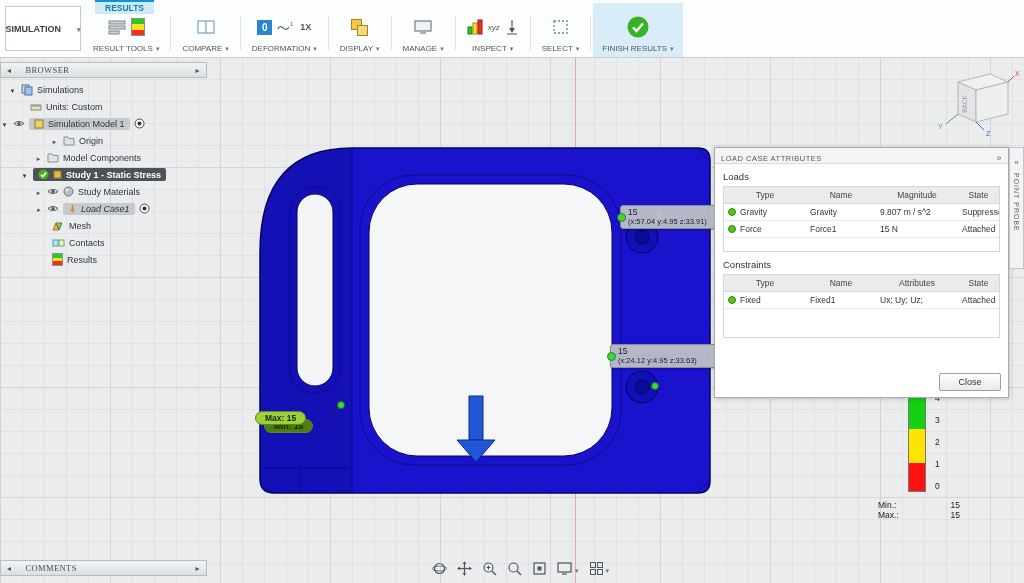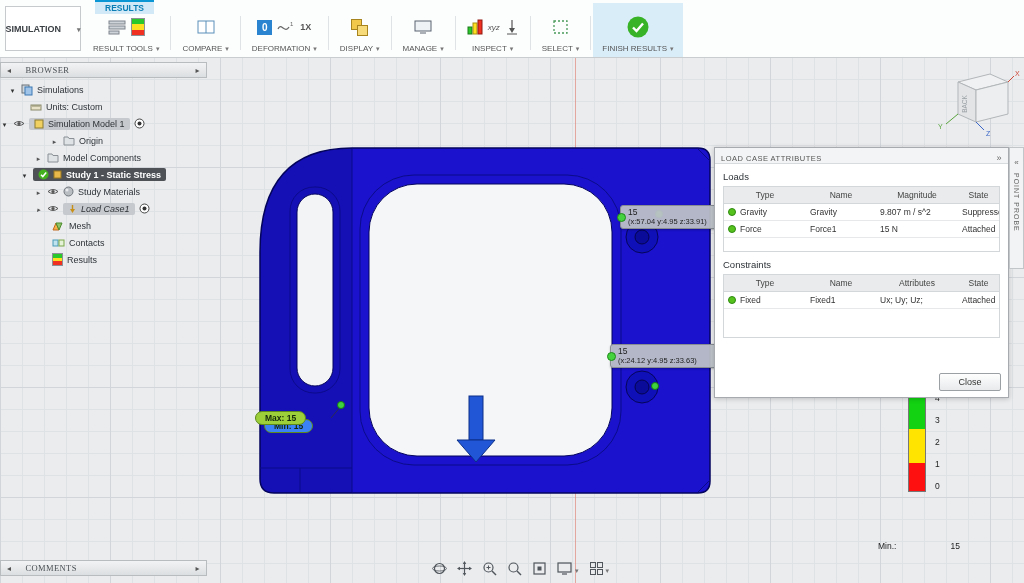--- a/index.html
+++ b/index.html
@@ -81,30 +81,30 @@
   
   .pp-tab{position:absolute;left:1009px;top:147px;width:15px;height:122px;background:#f2f3f4;border:1px solid #c3c6c9;
     box-sizing:border-box;display:flex;flex-direction:column;align-items:center;padding-top:3px;gap:4px;z-index:4;}
   .pp-label{writing-mode:vertical-rl;font-size:7px;letter-spacing:1px;color:#666;}
 
   
   .legend{position:absolute;left:908px;top:396px;display:flex;gap:9px;z-index:3;}
   .lbar{width:16px;height:94px;border:1px solid #777;background:linear-gradient(#12d212 0 34%,#ffe400 34% 70%,#ff1010 70%);}
   .lticks{display:flex;flex-direction:column;justify-content:space-between;height:98px;margin-top:-3px;font-size:8.5px;color:#222;}
   .minmax{position:absolute;left:878px;top:500px;width:82px;font-size:8.5px;color:#222;z-index:3;}
-  .mmrow{display:flex;justify-content:space-between;line-height:10px;margin-top:41px;}
+  .mmrow{display:flex;justify-content:space-between;line-height:10px;}
 
   
   .probe{position:absolute;background:rgba(188,193,199,.95);border:1px solid #878d93;border-radius:3px;
     padding:2px 5px 2px 7px;font-size:7.5px;color:#222;line-height:9px;box-shadow:0 1px 2px rgba(0,0,0,.25);z-index:3;}
   .probe .pv{font-size:8.5px;display:block;}
   .probe-dot{position:absolute;left:-4px;top:7px;width:7px;height:7px;border-radius:50%;background:#44d23e;border:1px solid #1e8a1a;}
   .maxpill{position:absolute;background:#9ccf3a;border:1px solid #5d8a1a;border-radius:8px;padding:1px 9px;
     font-size:8.5px;font-weight:bold;color:#14280a;z-index:3;}
-  .minpill{z-index:2;background:#3b82f6;}
+  .minpill{z-index:2;background:#4d7c0f;font-style:italic;}
 
   
   .navbar{position:absolute;left:432px;top:559px;display:flex;align-items:center;gap:10px;z-index:3;}
   .nicon{display:flex;align-items:center;gap:2px;}
 
   
   .viewcube{position:absolute;left:936px;top:66px;z-index:3;}
 </style>
 </head>
 <body>

